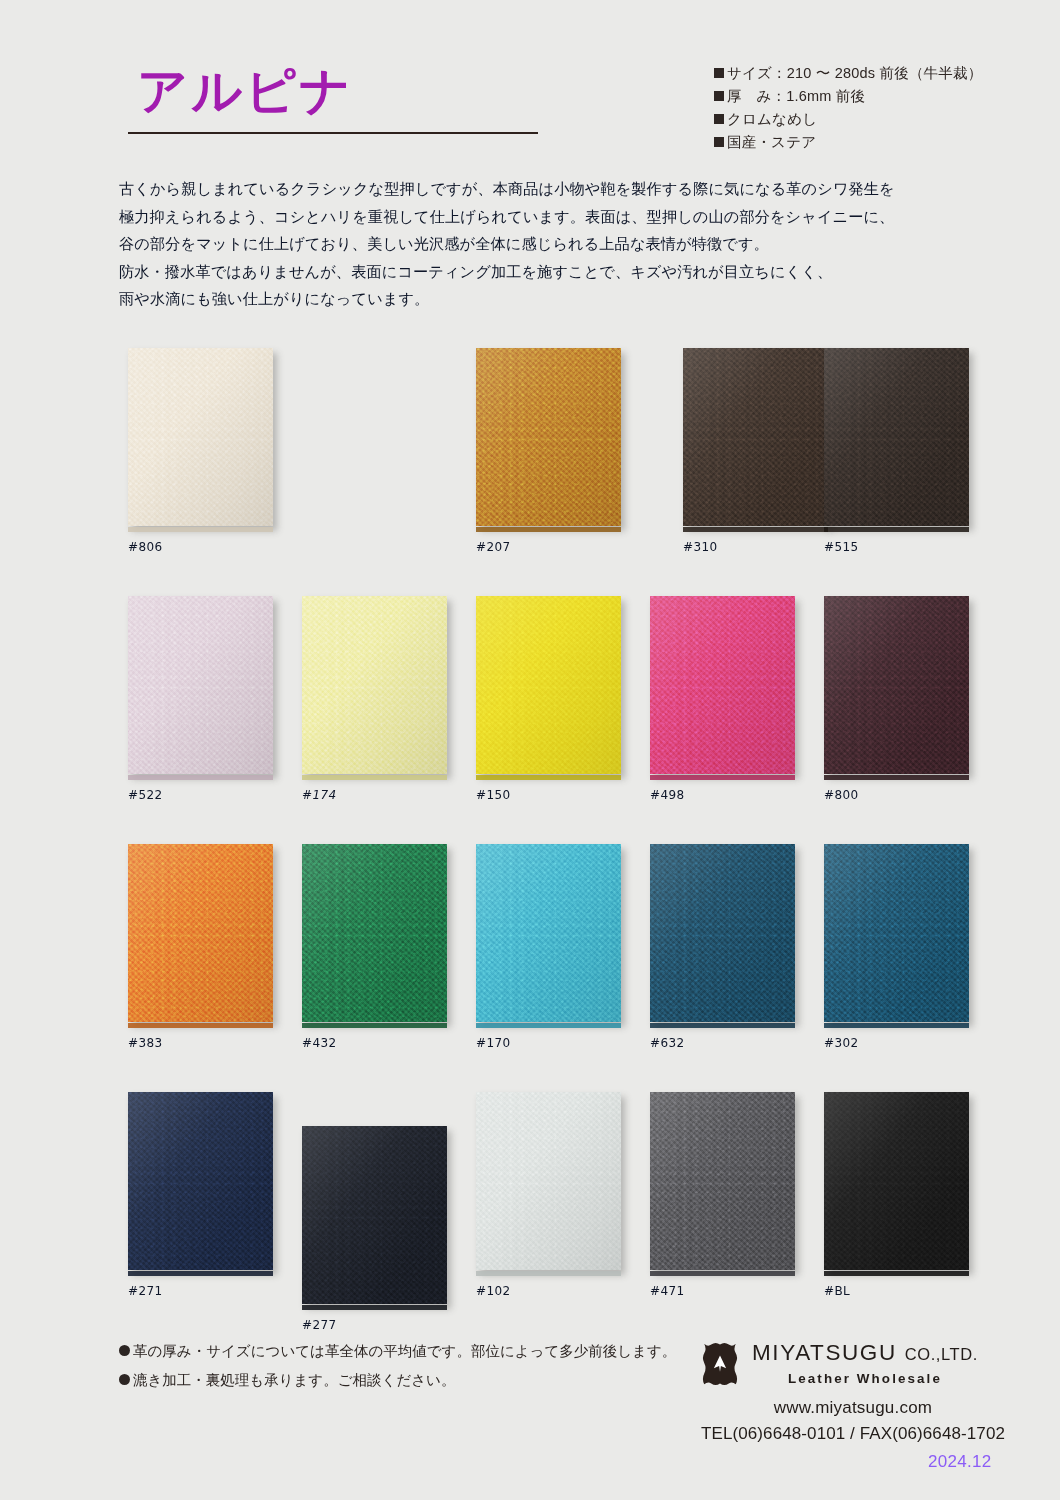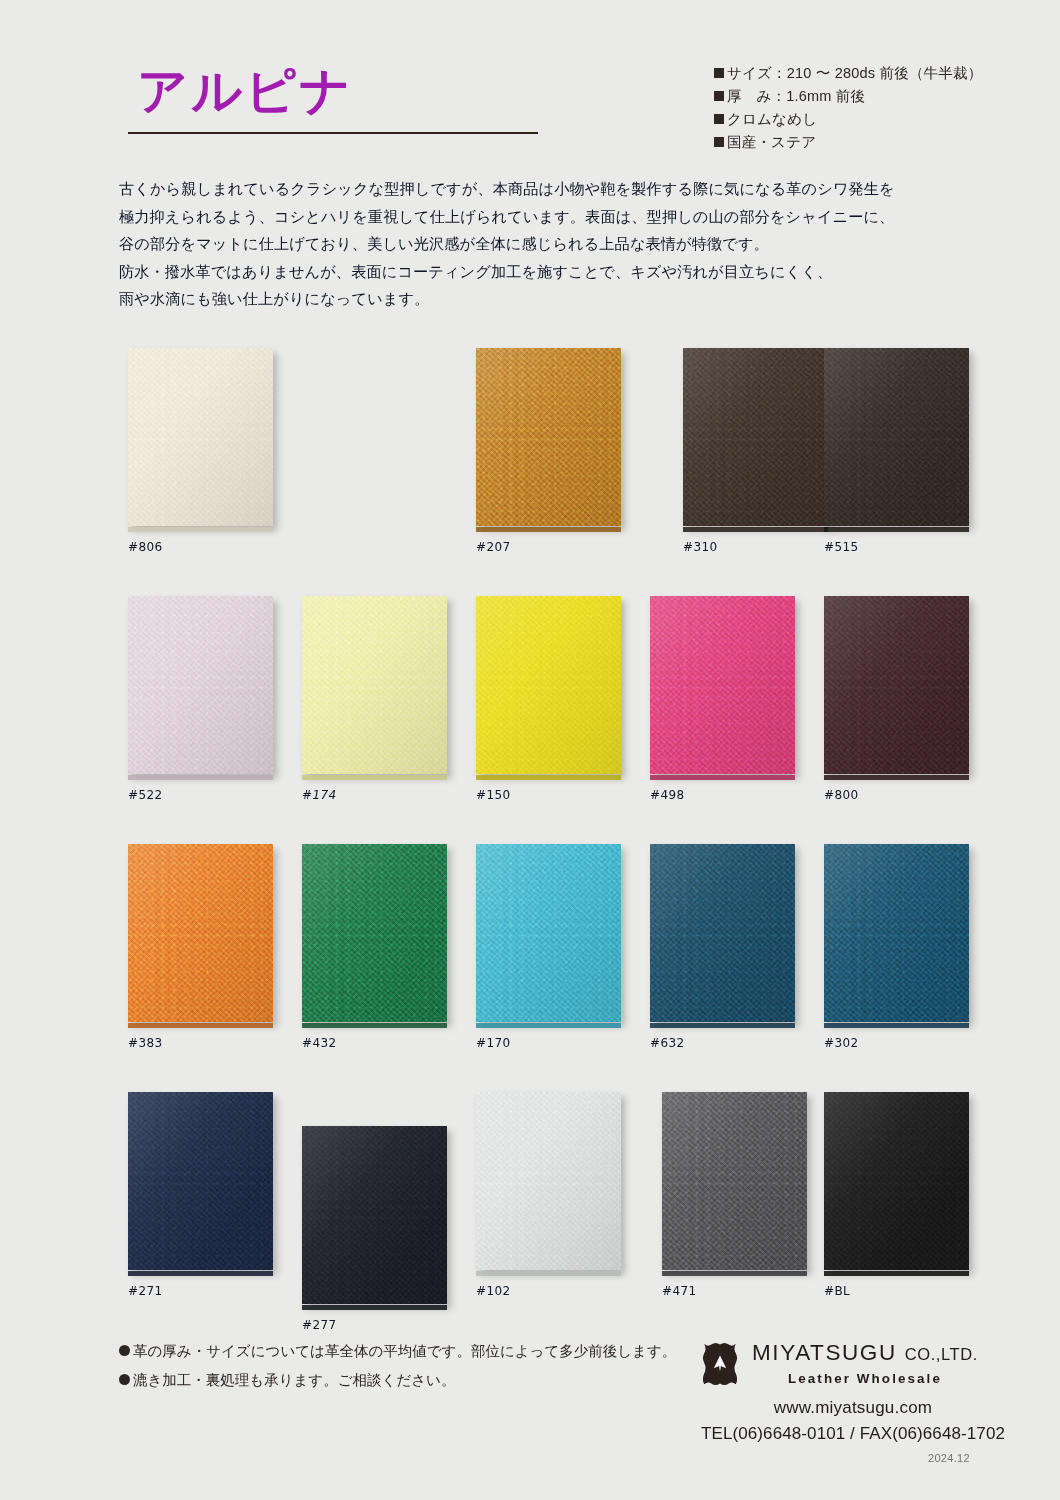--- a/index.html
+++ b/index.html
@@ -226,22 +226,22 @@
     text-align: center;
     font-size: 17px;
     letter-spacing: 0.1px;
     color: #221c19;
     white-space: nowrap;
   }
   .date-stamp {
     position: absolute;
     left: 928px;
     top: 1452px;
-    font-size: 11px;
-    color: #737373;
+    font-size: 17px;
+    color: #8b5cf6;
     letter-spacing: 0.3px;
   }
 </style>
 </head>
 <body style="background: rgb(234, 234, 232);">
 
 <div class="header">
   <div class="title-block">
     <h1 class="title">アルピナ</h1>
     <div class="title-rule"></div>
@@ -434,21 +434,21 @@
       <div class="cell" style="left: 348px;">
         <div class="swatch-wrap">
           <div class="swatch" style="background: rgb(223, 228, 226);">
             <div class="grain"></div>
             <div class="sheen"></div>
           </div>
           <div class="edge" style="background: rgb(182, 188, 186);"></div>
         </div>
         <div class="swatch-label">#102</div>
       </div>
-      <div class="cell" style="left: 522px; margin-left: 12px;">
+      <div class="cell" style="left: 522px;">
         <div class="swatch-wrap">
           <div class="swatch" style="background: rgb(86, 86, 90);">
             <div class="grain"></div>
             <div class="sheen"></div>
           </div>
           <div class="edge" style="background: rgb(53, 53, 57);"></div>
         </div>
         <div class="swatch-label">#471</div>
       </div>
       <div class="cell" style="left: 696px;">

